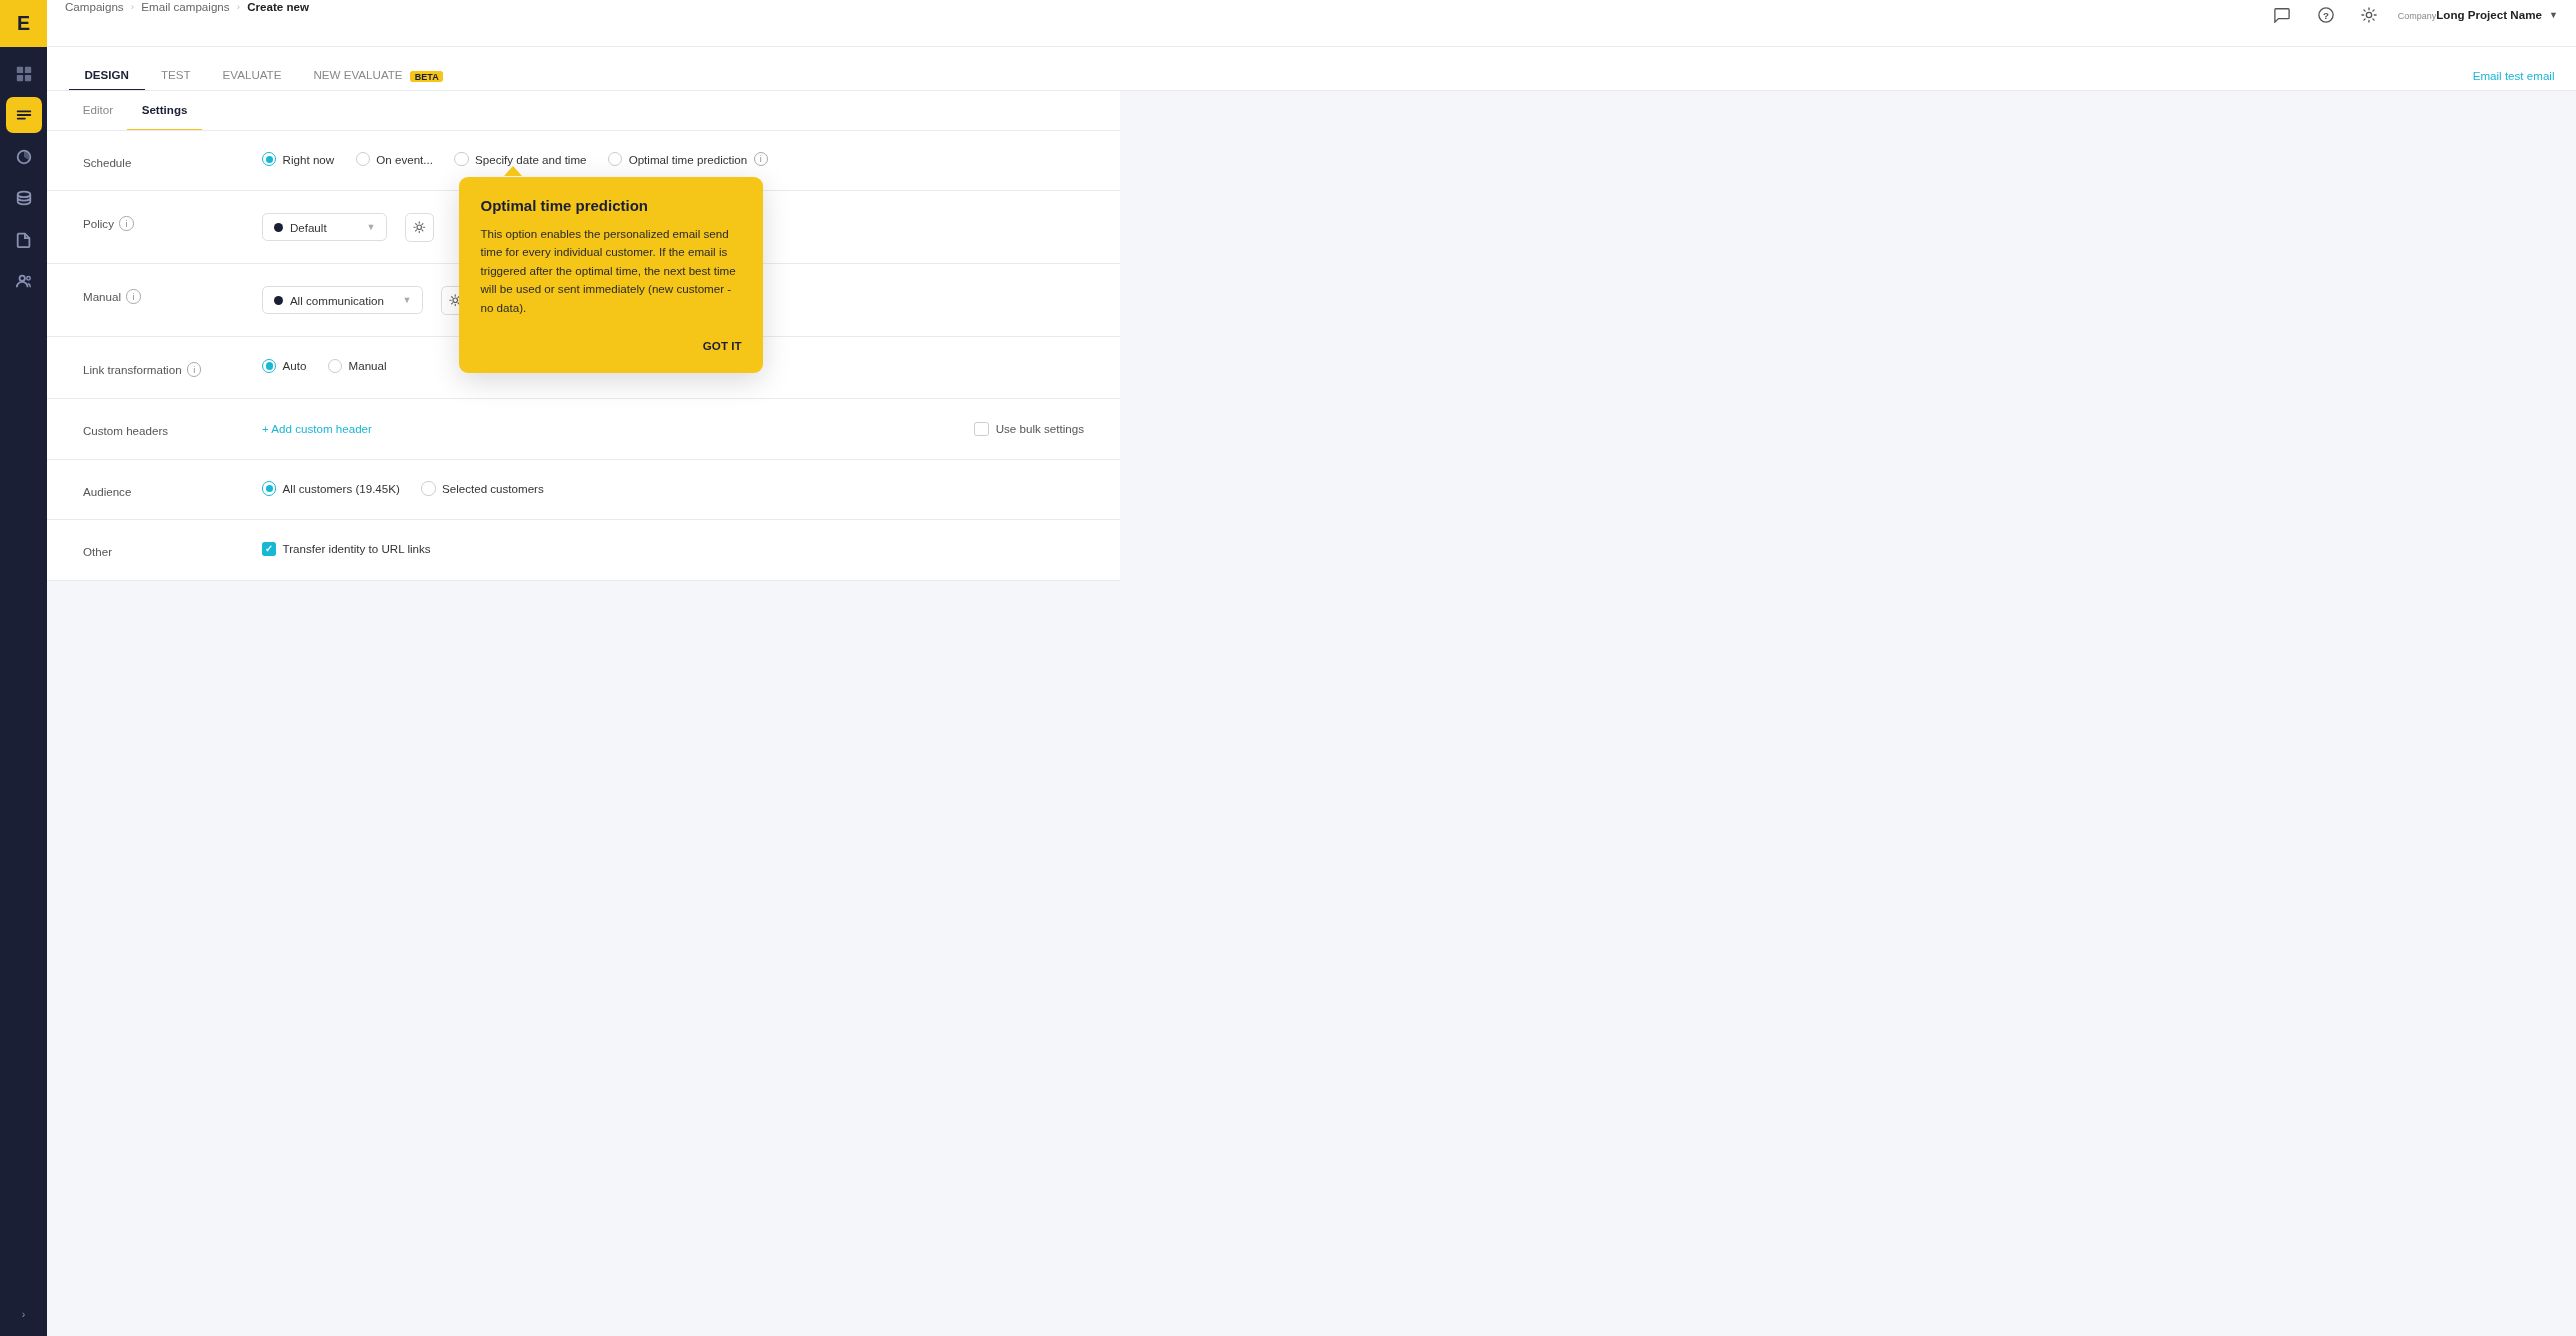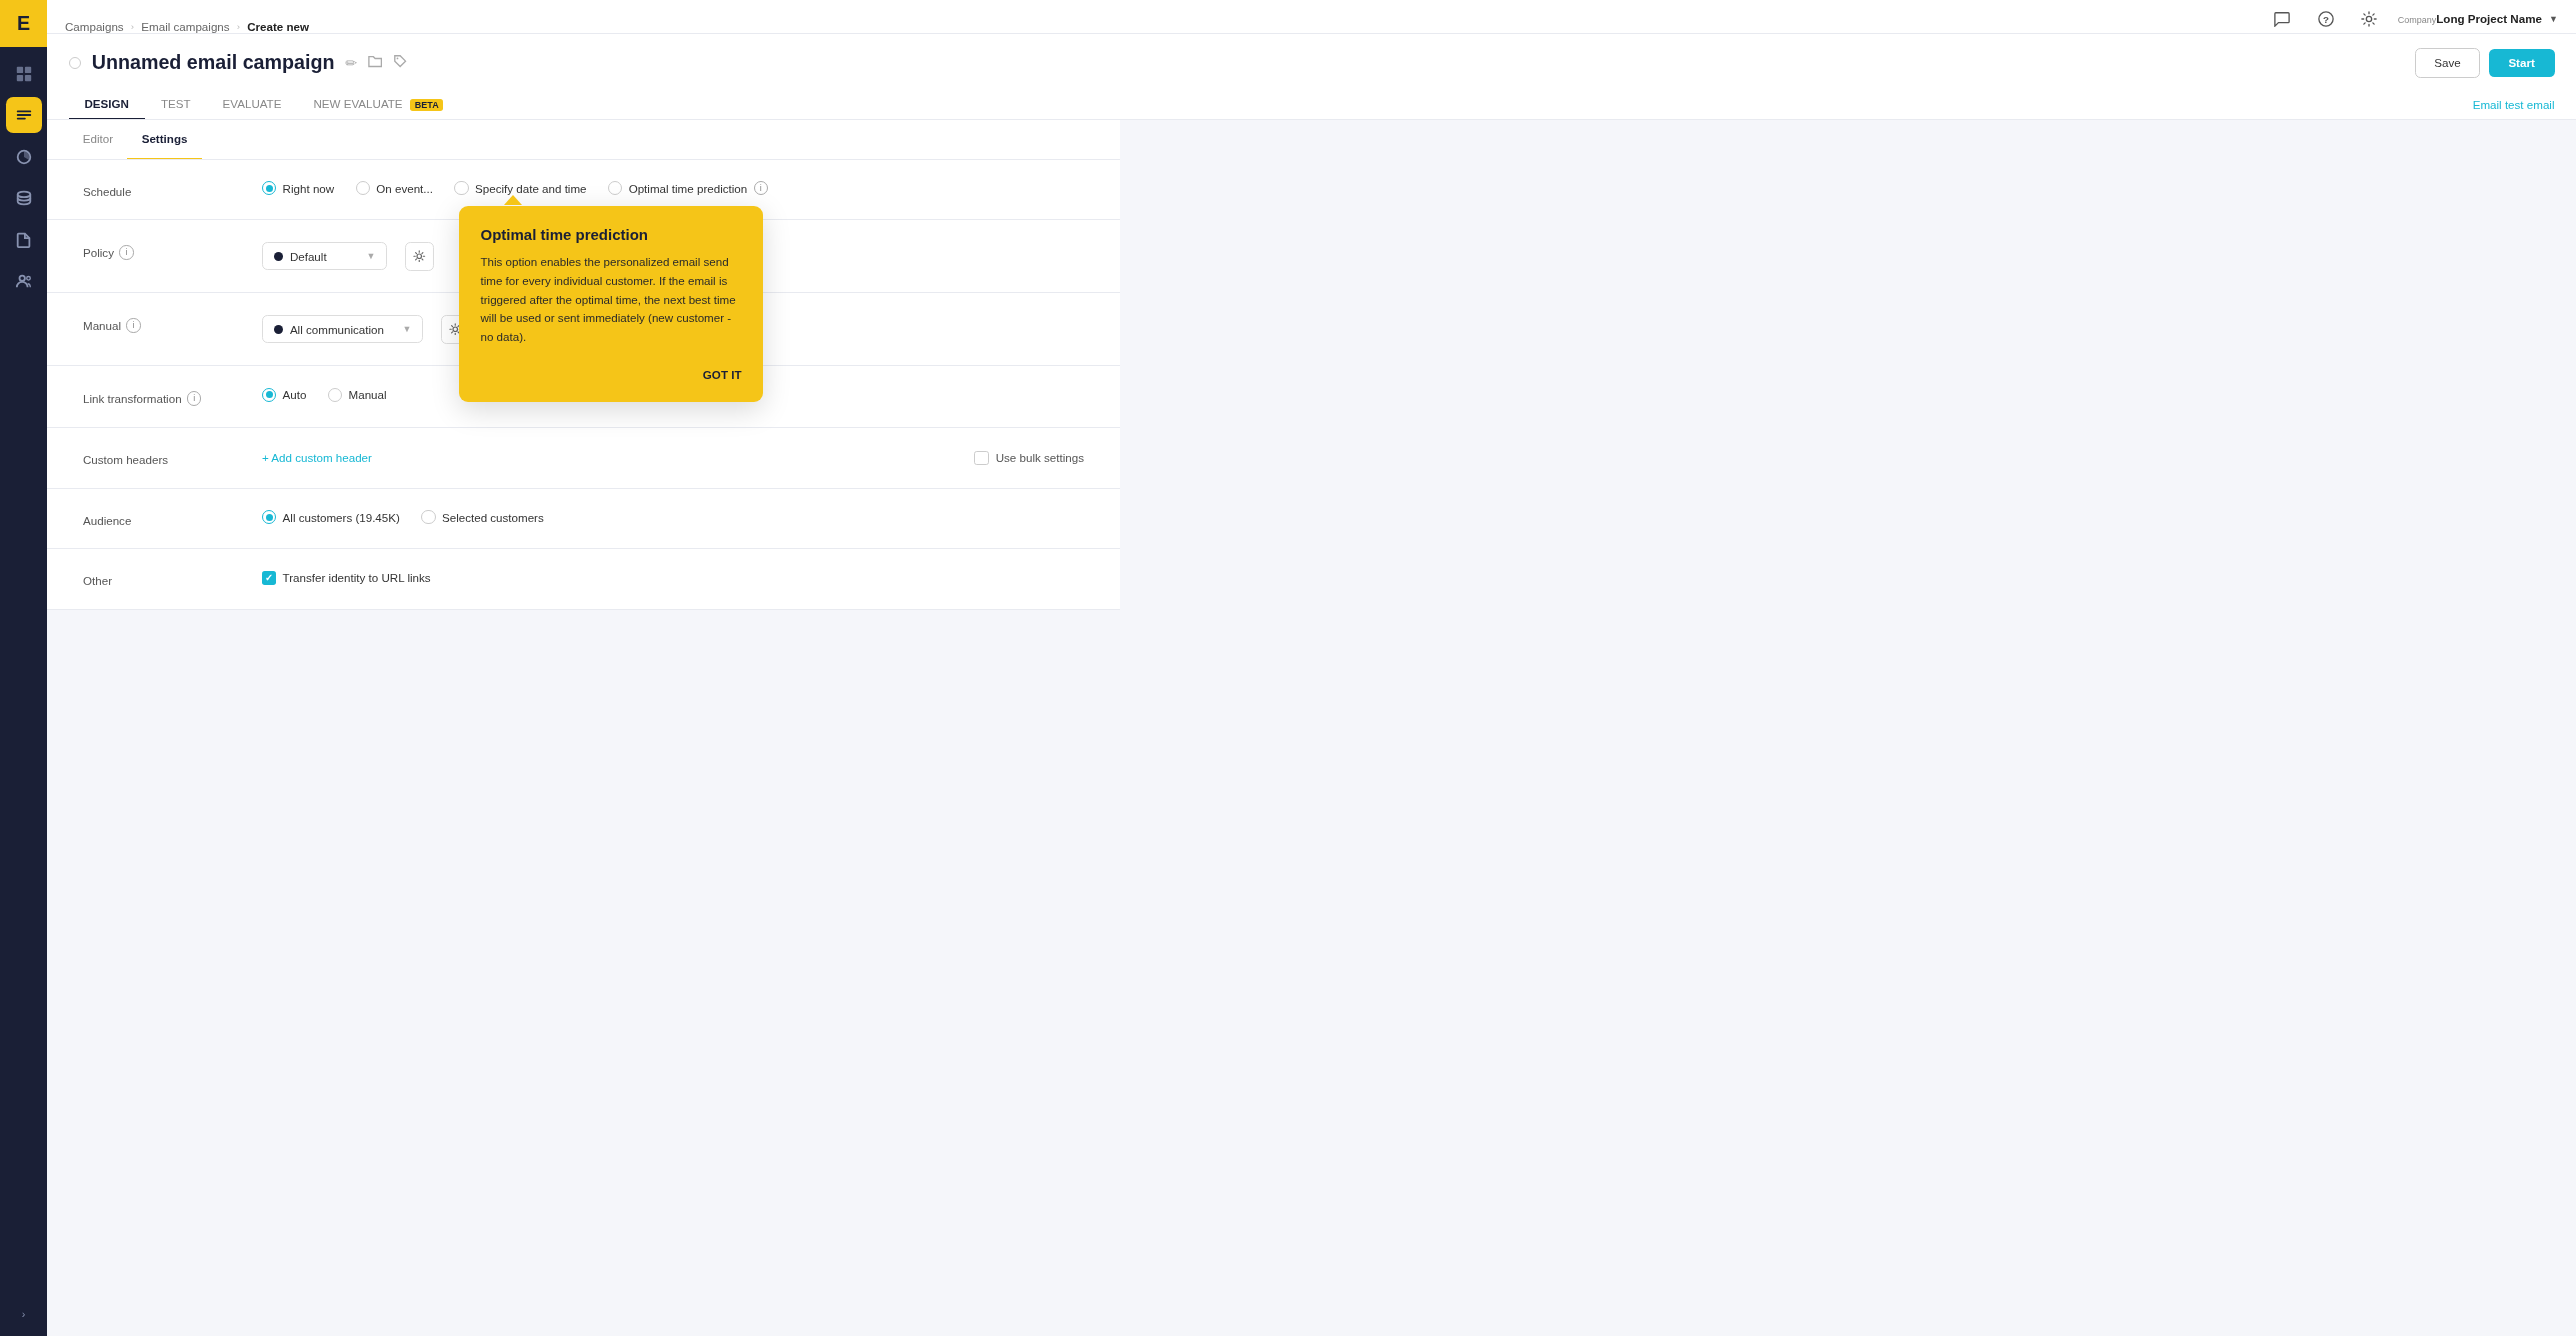--- a/index.html
+++ b/index.html
@@ -12,21 +12,21 @@
     .icon-rail-logo { width: 47px; height: 47px; background: #f5c518; display: flex; align-items: center; justify-content: center; font-weight: 900; font-size: 19.7px; color: #1a1f36; cursor: pointer; }
     .icon-rail-items { display: flex; flex-direction: column; align-items: center; gap: 5.4px; padding-top: 9px; flex: 1; }
     .rail-icon { width: 36px; height: 36px; display: flex; align-items: center; justify-content: center; border-radius: 7.2px; color: #8892b0; cursor: pointer; font-size: 16px; }
     .rail-icon.active { background: #f5c518; color: #1a1f36; }
     .rail-expand { margin-top: auto; margin-bottom: 9px; width: 36px; height: 27px; display: flex; align-items: center; justify-content: center; color: #8892b0; cursor: pointer; font-size: 10.7px; }
 
     
     .main-area { flex: 1; display: flex; flex-direction: column; overflow: hidden; }
 
     
-    .top-nav { height: 34px; background: #fff; border-bottom: 0.9px solid #e8eaf0; display: flex; align-items: flex-end; padding: 0 18px; gap: 7.2px; flex-shrink: 0; }
+    .top-nav { height: 47px; background: #fff; border-bottom: 0.9px solid #e8eaf0; display: flex; align-items: flex-start; padding: 0 18px; gap: 7.2px; flex-shrink: 0; }
     .breadcrumb { display: flex; align-items: center; gap: 7.2px; color: #666; font-size: 11.6px; }
     .breadcrumb-link { color: #666; cursor: pointer; }
     .breadcrumb-sep { color: #bbb; font-size: 9.8px; }
     .breadcrumb-current { color: #222; font-weight: 600; }
     .top-nav-right { margin-left: auto; display: flex; align-items: center; gap: 14.3px; }
     .nav-icon-btn { width: 29px; height: 29px; border-radius: 50%; display: flex; align-items: center; justify-content: center; cursor: pointer; color: #555; font-size: 14.3px; }
     .company-selector { display: flex; align-items: flex-end; cursor: pointer; }
     .company-label { font-size: 9px; color: #888; }
     .company-name { font-size: 11.6px; font-weight: 600; color: #222; }
     .company-caret { font-size: 9px; color: #555; margin-left: 3.6px; }
@@ -180,40 +180,20 @@
           <span class="company-label">Company</span>
           <div style="display:flex;align-items:center;gap:3.6px;">
             <span class="company-name">Long Project Name</span>
             <span class="company-caret">▼</span>
           </div>
         </div>
       </div>
     </div>
 
     <div class="page-header">
-      <div class="campaign-title-row">
-        <div class="campaign-status-dot"></div>
-        <span class="campaign-title">Unnamed email campaign</span>
-        <span class="title-icon-btn" title="Edit">✏</span>
-        <span class="title-icon-btn">
-          <svg width="14.3" height="14.3" viewBox="0 0 16 16" fill="none">
-              <path d="M1 3h5l2 2h7v9H1z" stroke="#aaa" stroke-width="1.5"></path>
-            </svg>
-        </span>
-        <span class="title-icon-btn">
-          <svg width="14.3" height="14.3" viewBox="0 0 16 16" fill="none">
-              <path d="M2 2h6l6 6-6 6L2 8z" stroke="#aaa" stroke-width="1.5"></path>
-              <circle cx="5" cy="5" r="1" fill="#aaa"></circle>
-            </svg>
-        </span>
-        <div class="header-actions">
-          <button class="btn-save">Save</button>
-          <button class="btn-start">Start</button>
-        </div>
-      </div>
       <div style="display:flex;align-items:center;justify-content:space-between;">
         <div class="tabs-row">
           <div class="tab active">DESIGN</div>
           <div class="tab">TEST</div>
           <div class="tab">EVALUATE</div>
           <div class="tab">
             <span>NEW EVALUATE</span>
             <span class="tab-badge">BETA</span>
           </div>
         </div>

